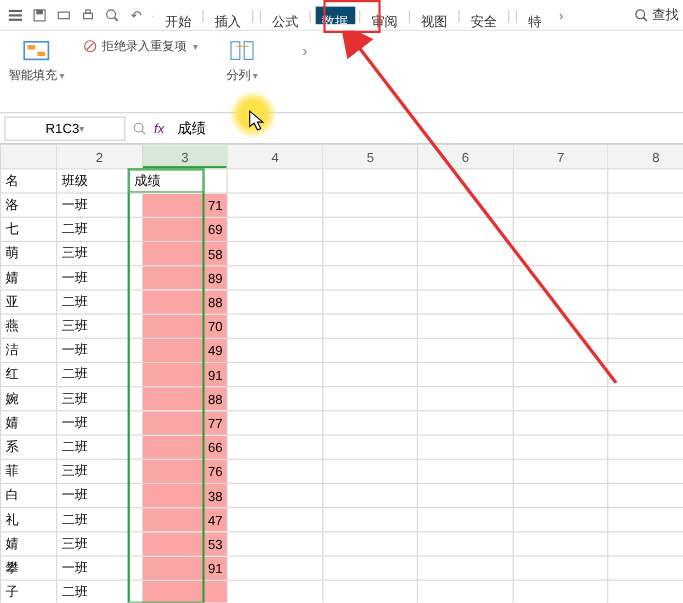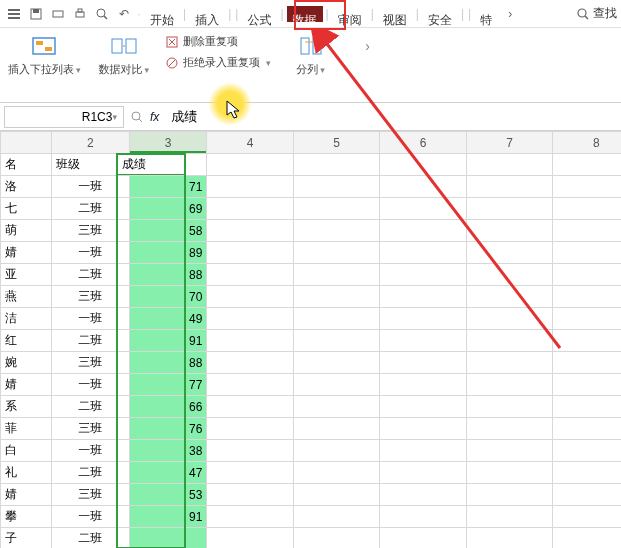--- a/index.html
+++ b/index.html
@@ -2,21 +2,21 @@
 <html><head>
 <meta charset="utf-8">
 <style>
 * { margin:0; padding:0; box-sizing:border-box; font-family:"Microsoft YaHei",Arial,sans-serif; }
 body { width:621px; height:548px; background:#fff; overflow:hidden; position:relative; }
 
 
 .topbar { height:28px; display:flex; align-items:center; padding:0 4px; border-bottom:1px solid #e0e0e0; font-size:12px; color:#333; gap:2px; }
 .topbar .tb-icon { width:20px; height:20px; display:flex; align-items:center; justify-content:center; color:#666; cursor:pointer; }
 .topbar .menu-tab { padding:0 6px; height:16px; line-height:28px; cursor:pointer; white-space:nowrap; }
-.topbar .menu-tab.active { background:#7f1d1d; color:#fff; }
+.topbar .menu-tab.active { background:#0c4a6e; color:#fff; }
 .topbar .sep { color:#ccc; margin:0 1px; }
 .topbar .search-box { margin-left:auto; display:flex; align-items:center; gap:3px; }
 
 .highlight-box { position:absolute; border:2px solid #e53030; pointer-events:none; z-index:50; }
 
 
 .ribbon { height:75px; border-bottom:1px solid #d0d0d0; display:flex; padding:4px 2px 0; gap:6px; font-size:11px; color:#444; }
 .ribbon-group { display:flex; flex-direction:column; align-items:center; justify-content:flex-start; padding:2px 6px; min-width:60px; }
 .ribbon-big-icon { width:30px; height:24px; margin-bottom:4px; display:flex; align-items:center; justify-content:center; }
 .ribbon-label { font-size:11px; line-height:14px; text-align:center; white-space:nowrap; }
@@ -27,36 +27,36 @@
 
 
 .cursor-spot { position:absolute; width:44px; height:44px; border-radius:50%; background:radial-gradient(circle,#ffe24a 0%,#ffe24a 40%,rgba(255,226,74,0) 70%); z-index:40; pointer-events:none; }
 .cursor-arrow { position:absolute; z-index:41; color:#000; pointer-events:none; }
 
 
 .red-arrow { position:absolute; z-index:45; pointer-events:none; }
 
 
 .formula-row { height:28px; display:flex; align-items:center; border-bottom:1px solid #d0d0d0; font-size:12px; gap:6px; padding:0 4px; }
-.name-box { width:120px; height:22px; border:1px solid #ccc; background:#fff; padding:0 6px; display:flex; align-items:center; justify-content:flex-end; cursor:pointer; }
+.name-box { width:110px; height:22px; border:1px solid #ccc; background:#fff; padding:0 6px; display:flex; align-items:center; justify-content:center; cursor:pointer; }
 .name-box-arrow { font-size:9px; color:#888; }
-.fx-icons { display:flex; align-items:center; gap:6px; color:#0f172a; font-style:italic; }
+.fx-icons { display:flex; align-items:center; gap:6px; color:#701a75; font-style:italic; }
 .formula-input { flex:1; height:22px; border:none; outline:none; padding:0 6px; font-size:13px; }
 
 
 .grid-wrap { position:relative; height:417px; overflow:hidden; user-select:none; }
 table.sheet { border-collapse:collapse; table-layout:fixed; width:640px; }
 table.sheet th, table.sheet td { border:1px solid #d8d8d8; height:22px; font-size:12px; padding:0 4px; overflow:hidden; white-space:nowrap; }
 table.sheet th { background:#f3f3f3; font-weight:normal; color:#555; text-align:center; position:relative; }
 table.sheet th.col-head.sel { background:#d7e8d7; }
 table.sheet th.col-head.sel::after { content:''; position:absolute; left:0; right:0; bottom:0; height:2px; background:#2e9e3f; }
 .col-1 { width:46px; } .col-2 { width:70px; } .col-3 { width:70px; }
 .col-4, .col-5, .col-6, .col-7, .col-8 { width:78px; }
-td.class-cell { text-align:center; }
-td.score-cell { text-align:right; background:#86efac; }
+td.class-cell { text-align:left; }
+td.score-cell { text-align:right; background:#fca5a5; }
 td.name-cell { text-align:left; }
 td.header-cell { text-align:left; background:#fff; }
 .selection-border { position:absolute; border:2px solid #2e9e3f; pointer-events:none; }
 .selection-active-cell { position:absolute; background:#fff; border:1px solid #2e9e3f; pointer-events:none; }
 
 svg { display:block; }
 </style>
 </head>
 <body>
 
@@ -126,45 +126,25 @@
 
 <div class="ribbon">
   <div class="ribbon-group">
     <div class="ribbon-big-icon">
       <svg width="28" height="22">
           <rect x="3" y="3" width="22" height="16" fill="none" stroke="#4a90d9" stroke-width="1.5"></rect>
           <rect x="6" y="6" width="7" height="4" fill="#f0a030"></rect>
           <rect x="15" y="12" width="7" height="4" fill="#f0a030"></rect>
         </svg>
     </div>
-    <div class="ribbon-label"><span>插入下拉列表</span><span class="drop-arrow">▾</span></div>
-  </div>
-
-  <div class="ribbon-group">
-    <div class="ribbon-big-icon">
-      <svg width="28" height="22">
-          <rect x="2" y="4" width="10" height="14" fill="none" stroke="#4a90d9"></rect>
-          <rect x="16" y="4" width="10" height="14" fill="none" stroke="#4a90d9"></rect>
-          <line x1="13" y1="11" x2="15" y2="11" stroke="#888"></line>
-        </svg>
-    </div>
-    <div class="ribbon-label"><span>数据对比</span><span class="drop-arrow">▾</span></div>
-  </div>
+    <div class="ribbon-label"><span>智能填充</span><span class="drop-arrow">▾</span></div>
+  </div>
+
 
   <div class="ribbon-sub">
-    <div class="ribbon-sub-item">
-      <span class="si">
-          <svg width="14" height="14">
-            <rect x="2" y="2" width="10" height="10" fill="none" stroke="#c05050"></rect>
-            <line x1="4" y1="4" x2="10" y2="10" stroke="#c05050"></line>
-            <line x1="10" y1="4" x2="4" y2="10" stroke="#c05050"></line>
-          </svg>
-        </span>
-      <span>删除重复项</span>
-    </div>
     <div class="ribbon-sub-item">
       <span class="si">
           <svg width="14" height="14">
             <circle cx="7" cy="7" r="5" fill="none" stroke="#c05050"></circle>
             <line x1="4" y1="10" x2="10" y2="4" stroke="#c05050"></line>
           </svg>
         </span>
       <span>拒绝录入重复项</span>
         <span class="drop-arrow">▾</span>
     </div>

